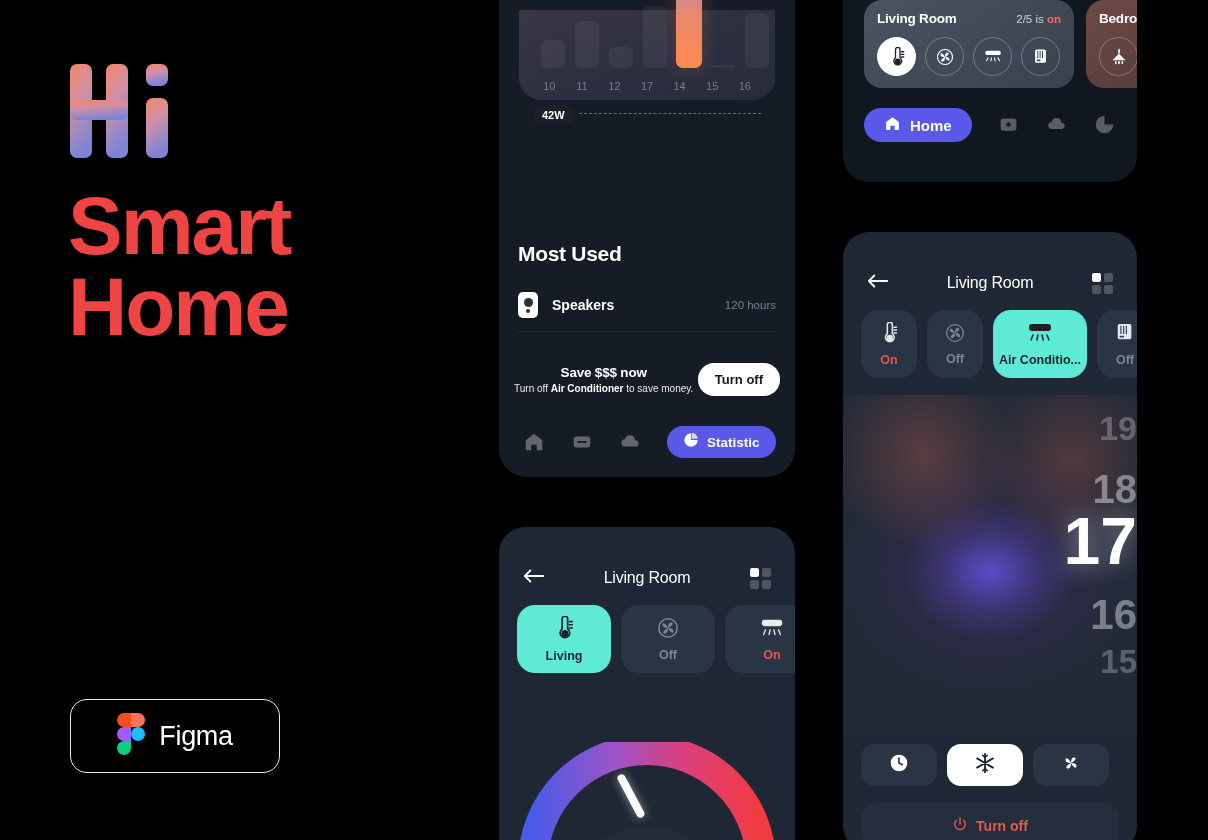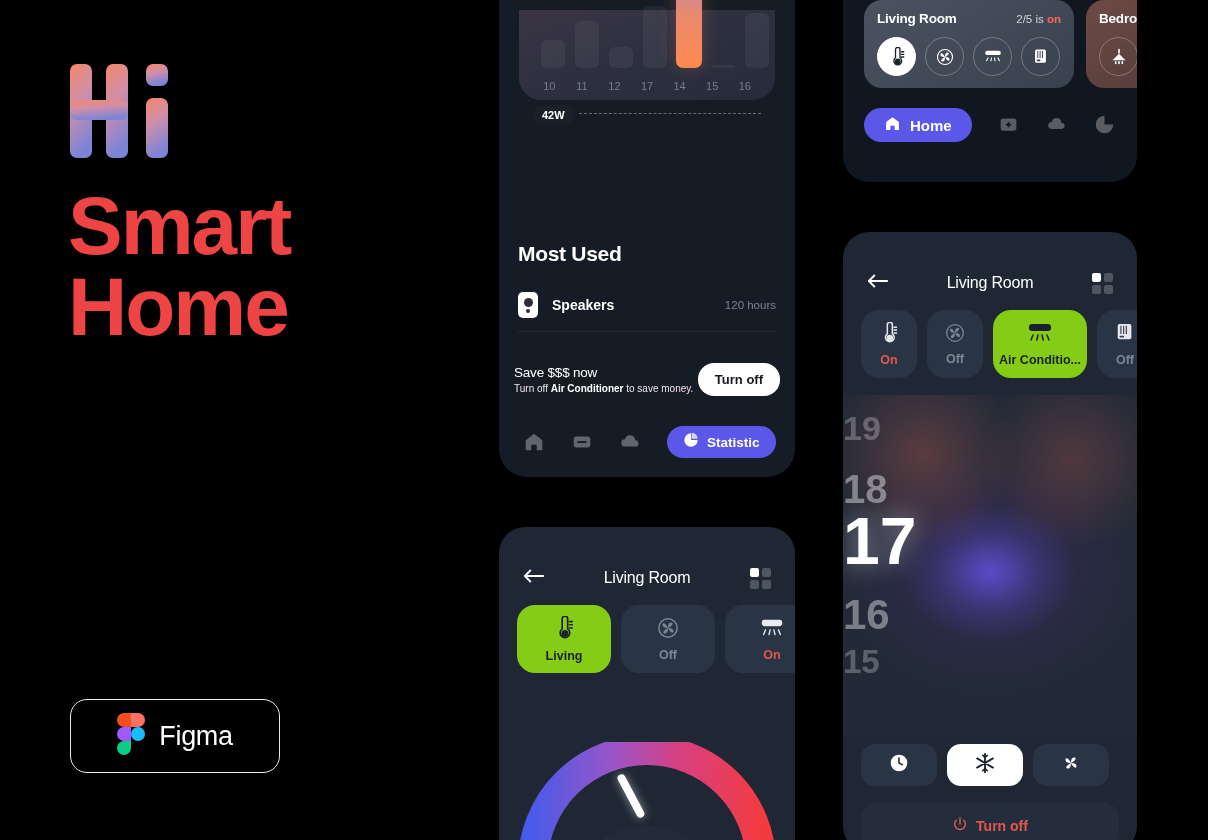--- a/index.html
+++ b/index.html
@@ -54,21 +54,21 @@
   #spk-icon .spk-d2 { width:4px; height:4px; border-radius:50%; background:#2a2f3a; }
   #spk-name { margin-left:14px; font-size:14px; font-weight:bold; color:#fff; }
   #spk-hours { margin-left:auto; font-size:11.5px; color:#7a818f; }
   #row-divider { position:absolute; left:518px; top:331px; width:258px; height:1px;
     background:rgba(255,255,255,0.07); z-index:5; }
 
   #promo { position:absolute; left:499px; top:352px; width:296px; height:55px;
     background:linear-gradient(90deg,#5b4ae8 0%,#a martial 0%,#a64ad0 40%,#e8456a 78%,#f03b4d 100%);
     display:flex; align-items:center; z-index:8; }
   #promo-text { margin-left:15px; }
-  #promo-title { font-size:13.5px; font-weight:normal; color:#fff; letter-spacing:-0.2px; }
+  #promo-title { font-size:13.5px; font-weight:bold; color:#fff; letter-spacing:-0.2px;text-align:center; }
   #promo-sub { font-size:10px; color:#f2e3ec; margin-top:3px; }
   #promo-sub b { color:#fff; font-weight:bold; }
   #promo-btn { margin-left:auto; margin-right:15px; background:#fff; color:#17181c;
     font-size:13px; font-weight:bold; border:none; border-radius:16px; padding:9px 17px; }
 
   #nav-center { position:absolute; left:499px; top:407px; width:296px; height:70px;
     display:flex; align-items:center; padding:0 24px; gap:26px; z-index:6; }
   #nav-center .navicon { opacity:0.32; }
   #stat-pill { margin-left:auto; background:#5b57e8; border-radius:20px; height:32px;
     display:flex; align-items:center; gap:8px; padding:0 16px; }
@@ -83,21 +83,21 @@
     font-size:16px; font-weight:400; color:#fff; letter-spacing:-0.2px; }
   .rm-back { position:relative; z-index:2; }
   .rm-grid { position:relative; z-index:2; margin-left:auto;
     display:grid; grid-template-columns:9px 9px; grid-template-rows:9px 9px; gap:3px; }
   .rm-grid i { display:block; border-radius:2px; background:rgba(255,255,255,0.22); }
   .rm-grid i.on { background:#fff; }
 
   .tiles { position:absolute; left:18px; top:78px; display:flex; gap:10px; }
   .tile { width:94px; height:68px; border-radius:18px; background:#293545;
     display:flex; flex-direction:column; align-items:center; justify-content:center; gap:5px; }
-  .tile.active { background:#84cc16; }
+  .tile.active { background:#5eead4; }
   .tile .tlabel { font-size:12.5px; font-weight:bold; color:#7c8694; }
   .tile.active .tlabel { color:#1b222c; }
   .tile .tlabel.on { color:#e2584e; }
 
   #gauge-wrap { position:absolute; left:0; right:0; top:195px; height:225px; }
   #gauge-knob { position:absolute; left:128px; top:50px; width:8px; height:48px;
     background:#fff; border-radius:4px; transform:rotate(-28deg);
     box-shadow:0 0 10px rgba(255,255,255,0.5); }
   #gauge-dial { position:absolute; left:50%; top:104px; transform:translateX(-50%);
     width:166px; height:166px; border-radius:50%; background:#222b38; }
@@ -129,21 +129,21 @@
     background:#1e2733; border-radius:26px; overflow:hidden; }
   #temp-stage { position:absolute; left:0; right:0; top:163px; height:340px;
     background:radial-gradient(ellipse 150px 120px at 50% 52%, #5a4bc8 0%, #3b3470 32%, #2a2a44 58%, #222a37 100%);
     overflow:hidden; }
   #temp-stage::before { content:""; position:absolute; left:-20px; top:-30px;
     width:200px; height:180px; border-radius:50%;
     background:radial-gradient(circle,rgba(180,90,80,0.38) 0%,rgba(180,90,80,0) 70%); }
   #temp-stage::after { content:""; position:absolute; right:-30px; top:-20px;
     width:190px; height:170px; border-radius:50%;
     background:radial-gradient(circle,rgba(170,85,75,0.34) 0%,rgba(170,85,75,0) 70%); }
-  .tnum { position:absolute; left:0; right:0; text-align:left; font-weight:bold;
+  .tnum { position:absolute; left:0; right:0; text-align:right; font-weight:bold;
     color:#fff; z-index:2; }
   #tn-19 { top:14px; font-size:34px; opacity:0.26; }
   #tn-18 { top:60px; font-size:40px; opacity:0.42;margin-top:12px; }
   #tn-17 { top:108px; font-size:66px; opacity:1; text-shadow:0 0 26px rgba(255,255,255,0.55); }
   #tn-16 { top:196px; font-size:42px; opacity:0.40; }
   #tn-15 { top:248px; font-size:33px; opacity:0.26; }
 
   #modes { position:absolute; left:18px; top:512px; display:flex; gap:10px; }
   .mode { width:76px; height:42px; border-radius:14px; background:#293545;
     display:flex; align-items:center; justify-content:center; }

